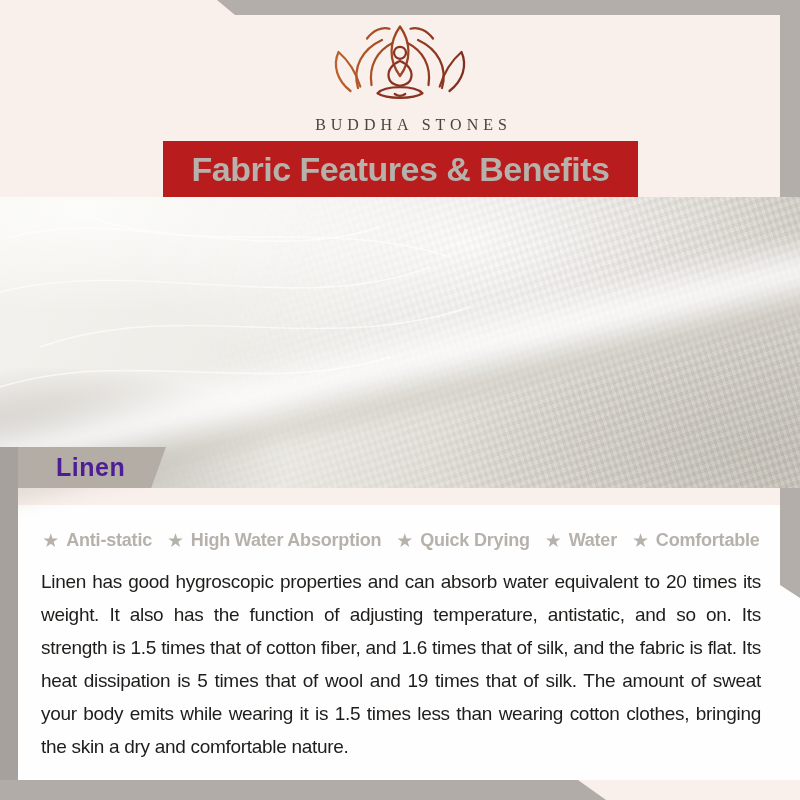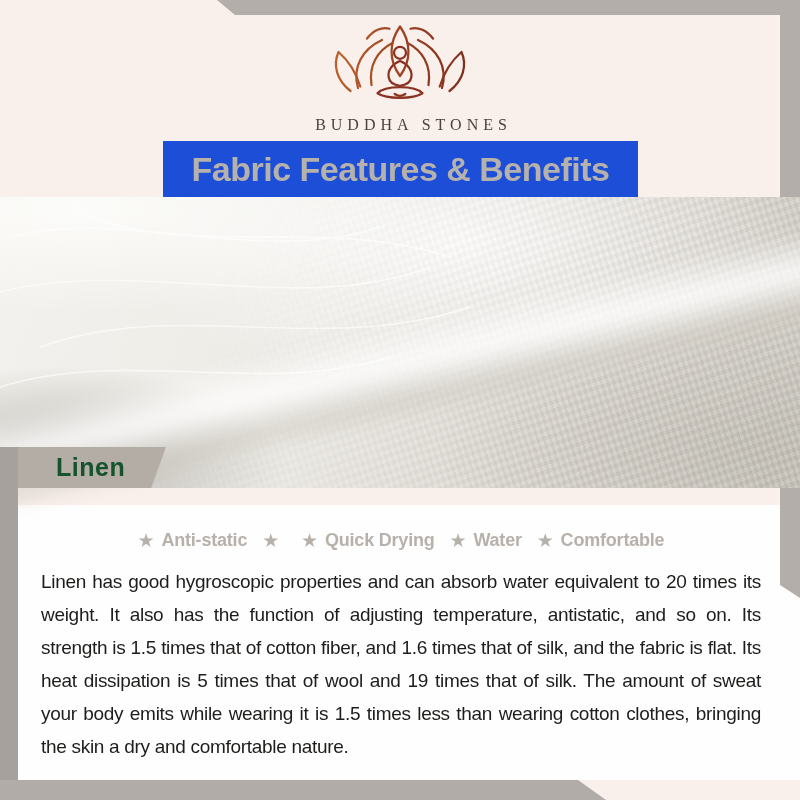--- a/index.html
+++ b/index.html
@@ -34,21 +34,21 @@
   }
   .brand svg{display:block;margin:0 auto;width:150px;height:90px;}
   .brand-name{
     margin-top:4px;
     font-family:"Liberation Serif", serif;
     font-size:16px;letter-spacing:5px;color:#4b433d;font-weight:400;padding-left:27px;
   }
   
   .title-banner{
     position:absolute;left:163px;top:141px;width:475px;height:56px;
-    background:#1d4ed8;z-index:4;
+    background:#b91c1c;z-index:4;
     display:flex;align-items:center;justify-content:center;
   }
   .title-banner h1{
     margin:0;font-size:34px;font-weight:bold;color:#b7b1ac;
     letter-spacing:-0.5px;white-space:nowrap;
   }
   
   .fabric{
     position:absolute;left:0;top:197px;width:800px;height:291px;z-index:4;
     background:
@@ -76,21 +76,21 @@
   }
   .fabric-wisps{position:absolute;left:0;top:0;}
   
   .fabric-label-ribbon{
     position:absolute;left:18px;top:447px;width:148px;height:41px;
     background:#b4ada5;z-index:6;
     clip-path:polygon(0 0,100% 0,90% 100%,0 100%);
     display:flex;align-items:center;
   }
   .fabric-label-ribbon span{
-    padding-left:38px;color:#14532d;font-size:25px;font-weight:bold;
+    padding-left:38px;color:#4c1d95;font-size:25px;font-weight:bold;
     letter-spacing:0.5px;
   }
   
   .content-card{
     position:absolute;left:18px;top:505px;width:782px;height:275px;
     background:#fefefe;z-index:2;
     box-sizing:border-box;padding:24px 27px 0 11px;
   }
   .features-row{
     display:flex;justify-content:center;align-items:center;
@@ -171,20 +171,21 @@
   </div>
 
   <div class="content-card">
     <div class="features-row">
       <span class="feature-item">
         <span class="star">★</span>
         <span>Anti-static</span>
       </span>
       <span class="feature-item">
         <span class="star">★</span>
+        <span>High Water Absorption</span>
       </span>
       <span class="feature-item">
         <span class="star">★</span>
         <span>Quick Drying</span>
       </span>
       <span class="feature-item">
         <span class="star">★</span>
         <span>Water</span>
       </span>
       <span class="feature-item">

